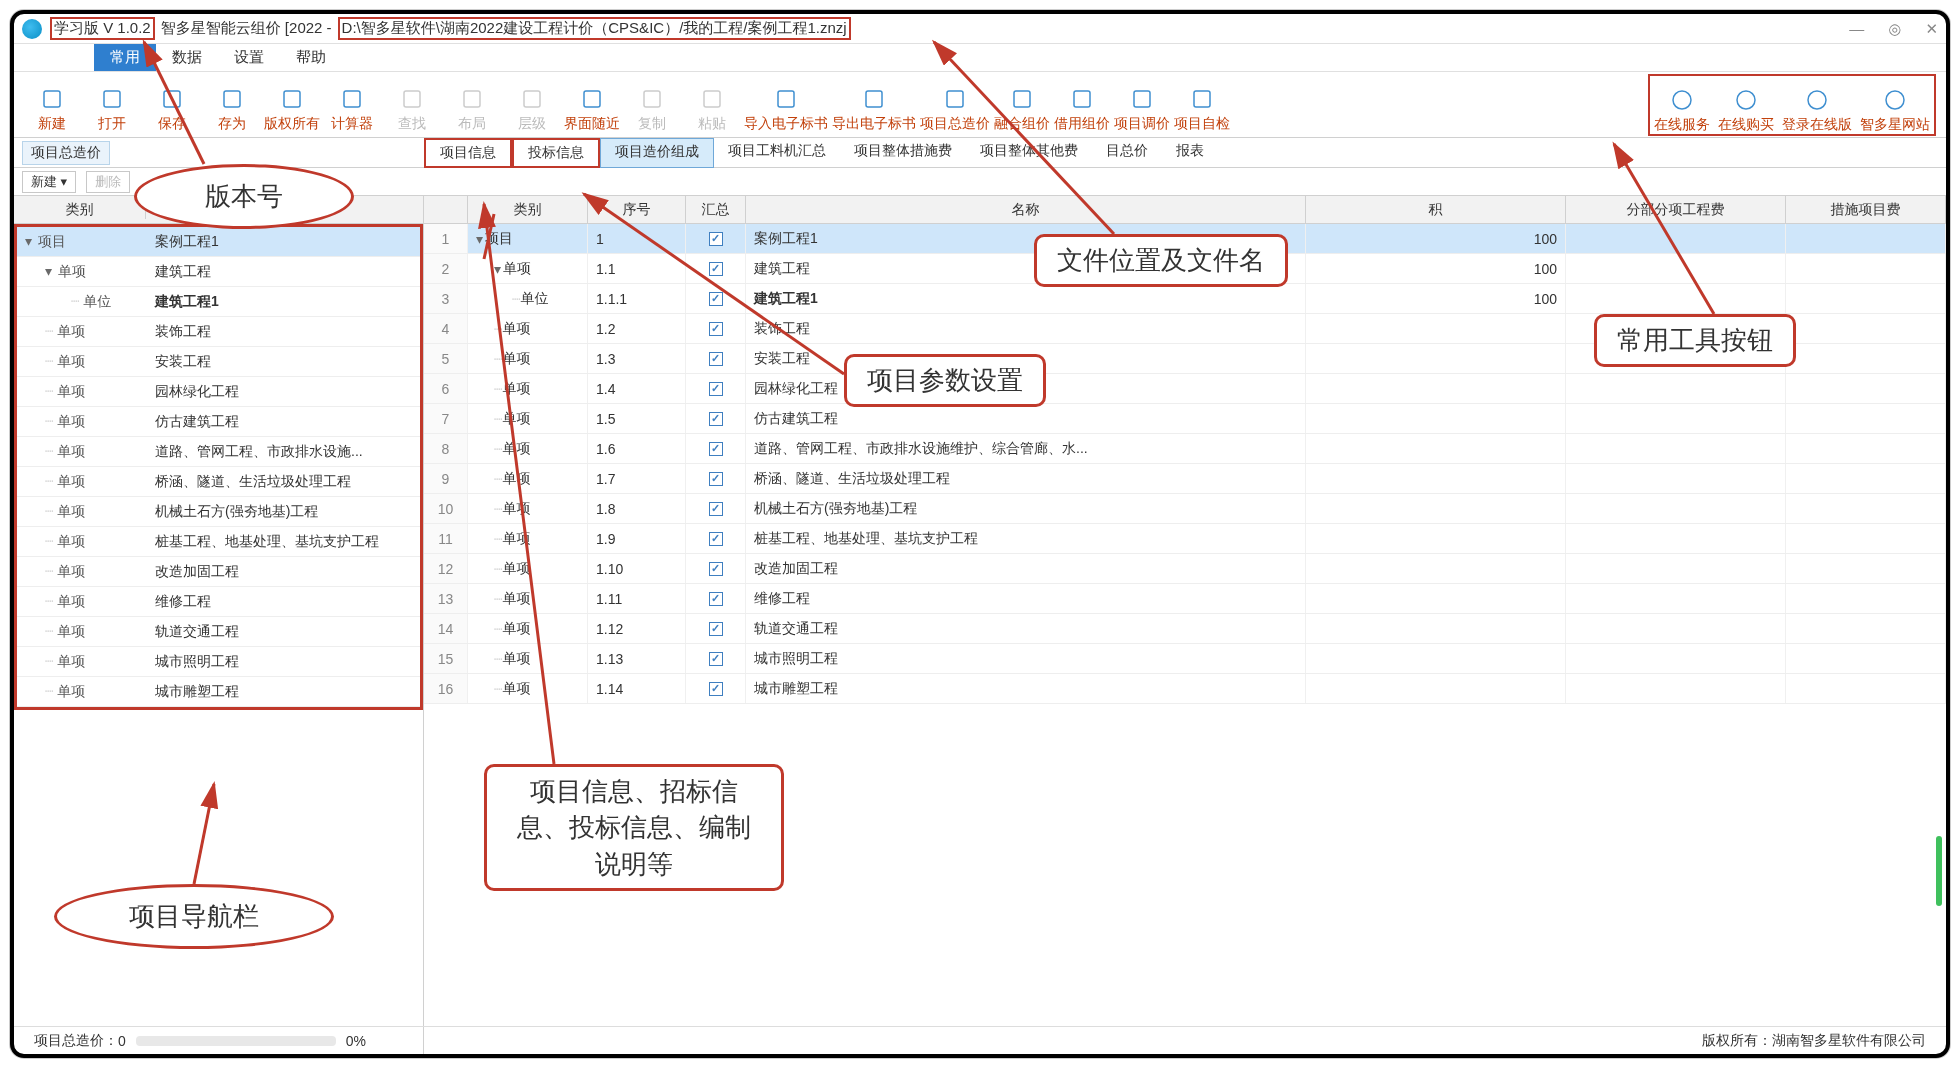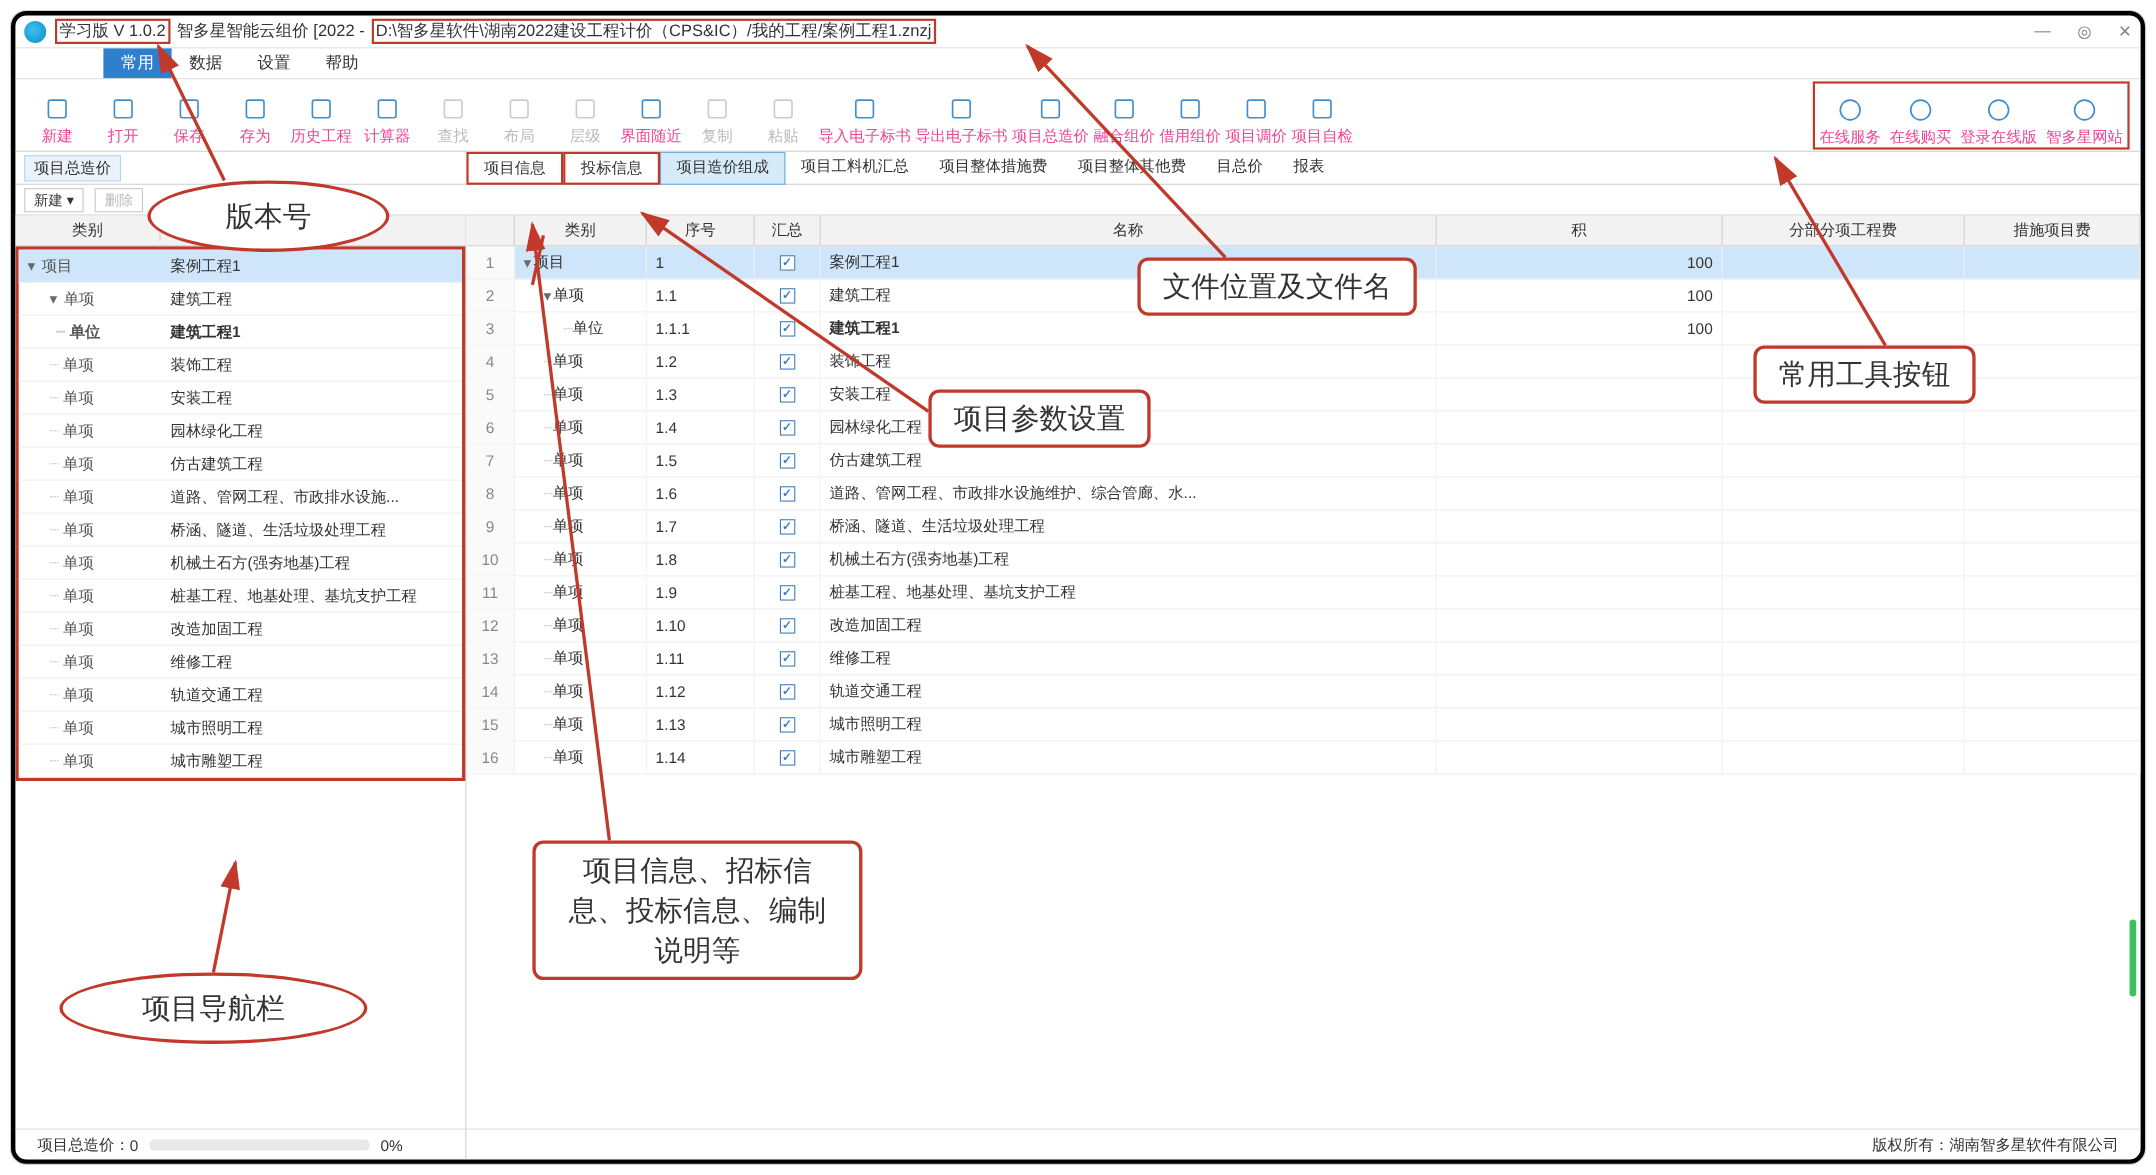--- a/index.html
+++ b/index.html
@@ -13,21 +13,21 @@
 .title-mid { margin: 0 6px; }
 .title-path-box { border: 2px solid #c0392b; padding: 0 2px; }
 .winctrls { margin-left: auto; display: flex; gap: 24px; color: #888; }
 .winctrls span { cursor: default; }
 
 .menubar { display: flex; align-items: flex-start; height: 28px; border-bottom: 1px solid #e0e0e0; padding-left: 80px; }
 .menubar .mitem { padding: 4px 16px; cursor: pointer; }
 .menubar .mitem.active { background: #2f7fcf; color: #fff; }
 
 .toolbar { display: flex; align-items: flex-end; height: 66px; border-bottom: 1px solid #d0d0d0; padding: 2px 10px 4px; gap: 4px; position: relative; }
-.tbtn { display: flex; flex-direction: column; align-items: center; justify-content: flex-end; min-width: 56px; height: 58px; font-size: 14px; color: #ec4899; cursor: pointer; }
+.tbtn { display: flex; flex-direction: column; align-items: center; justify-content: flex-end; min-width: 56px; height: 58px; font-size: 14px; color: #c2410c; cursor: pointer; }
 .tbtn .ticon { width: 28px; height: 28px; margin-bottom: 2px; display: flex; align-items: center; justify-content: center; }
 .tbtn.dis { color: #bbb; }
 .tbtn.dis svg { stroke: #ccc; }
 .toolbar-right { position: absolute; right: 10px; top: 2px; display: flex; gap: 8px; border: 2px solid #c0392b; padding: 0 4px; text-align: right; }
 
 .tabs-upper { display: flex; align-items: center; height: 30px; border-bottom: 1px solid #d0d0d0; }
 .upper-left { width: 410px; display: flex; align-items: center; padding-left: 8px; }
 .upper-left .lbl { background: #eaf3fb; border: 1px solid #b8d4ea; padding: 2px 8px; font-size: 14px; }
 .upper-right { display: flex; gap: 0; }
 .utab { padding: 4px 14px; font-size: 14px; cursor: pointer; }
@@ -43,21 +43,21 @@
 .left-tree { width: 410px; border-right: 1px solid #d0d0d0; }
 .tree-hdr { display: flex; background: #f2f2f2; border-bottom: 1px solid #d0d0d0; height: 28px; align-items: center; font-size: 14px; }
 .tree-hdr .c1 { width: 132px; text-align: center; border-right: 1px solid #d0d0d0; }
 .tree-hdr .c2 { flex: 1; text-align: center; }
 .tree-rows-box { border: 3px solid #c0392b; }
 .trow { display: flex; height: 30px; align-items: center; font-size: 14px; border-bottom: 1px solid #eee; }
 .trow.sel { background: #cfe6fa; }
 .trow .c1 { width: 132px; padding-left: 8px; color: #555; }
 .trow .c2 { flex: 1; padding-left: 6px; }
 .trow .c1.l1 { padding-left: 28px; }
-.trow .c1.l2 { padding-left: 34px; font-weight: bold; }
+.trow .c1.l2 { padding-left: 54px; }
 .tcaret { color: #6a6a6a; margin-right: 2px; display: inline-block; }
 .dashv { color: #ccc; display: inline-block; }
 
 .main-grid { flex: 1; position: relative; }
 .ghdr { display: flex; background: #f2f2f2; border-bottom: 1px solid #d0d0d0; height: 28px; align-items: center; font-size: 14px; }
 .ghdr > div { border-right: 1px solid #d0d0d0; height: 100%; display: flex; align-items: center; justify-content: center; }
 .gc0 { width: 44px; } .gc1 { width: 120px; } .gc2 { width: 98px; } .gc3 { width: 60px; }
 .gc4 { width: 560px; } .gc5 { width: 260px; } .gc6 { width: 220px; } .gc7 { flex: 1; }
 .grow { display: flex; height: 30px; align-items: center; border-bottom: 1px solid #eee; font-size: 14px; }
 .grow > div { border-right: 1px solid #f0f0f0; height: 100%; display: flex; align-items: center; padding: 0 8px; }
@@ -134,21 +134,21 @@
           </svg>
         </div>
         <span>存为</span>
       </div>
       <div class="tbtn">
         <div class="ticon">
           <svg width="24" height="24" fill="none" stroke="#3f8fd0" stroke-width="1.5">
             <rect x="4" y="4" width="16" height="16" rx="2"></rect>
           </svg>
         </div>
-        <span>历史工程</span>
+        <span>版权所有</span>
       </div>
       <div class="tbtn">
         <div class="ticon">
           <svg width="24" height="24" fill="none" stroke="#3f8fd0" stroke-width="1.5">
             <rect x="4" y="4" width="16" height="16" rx="2"></rect>
           </svg>
         </div>
         <span>计算器</span>
       </div>
       <div class="tbtn dis">

